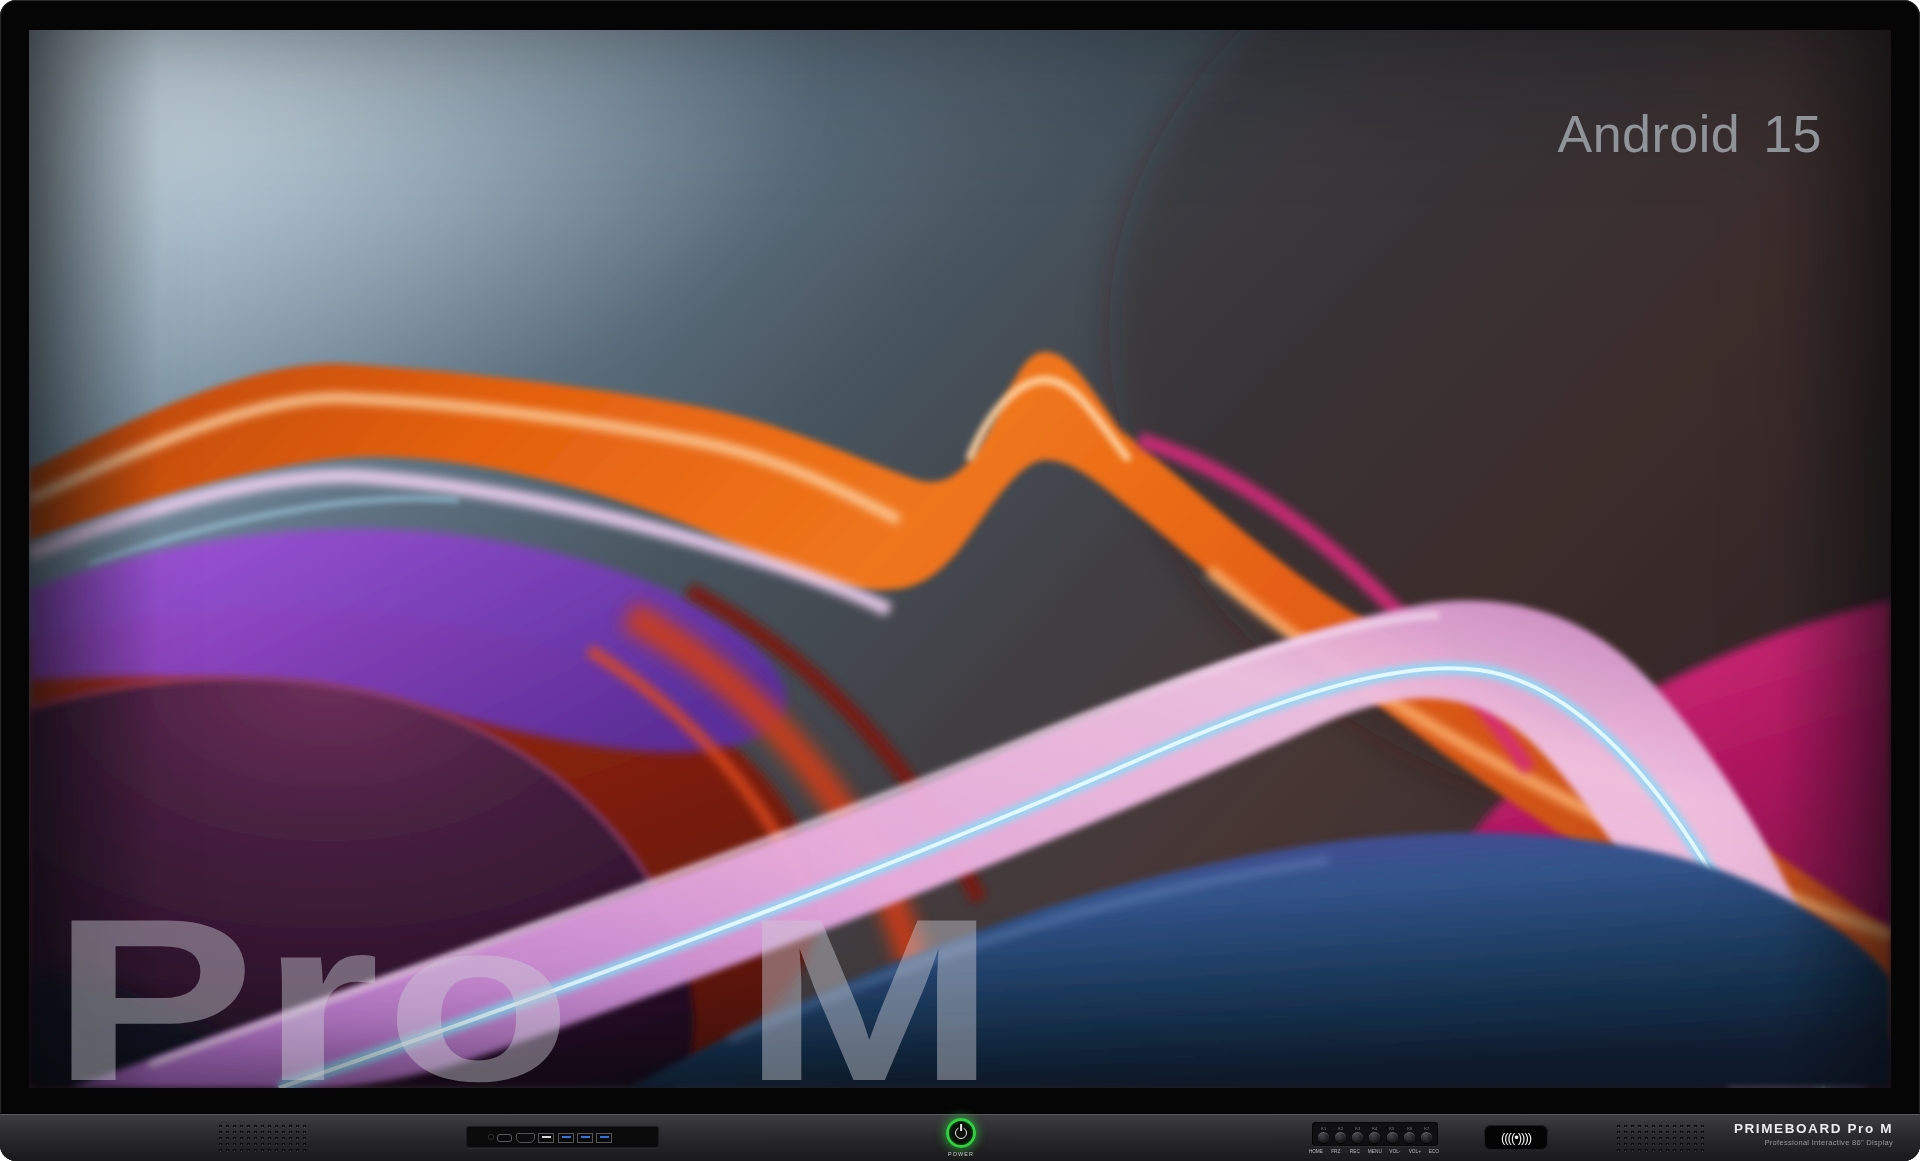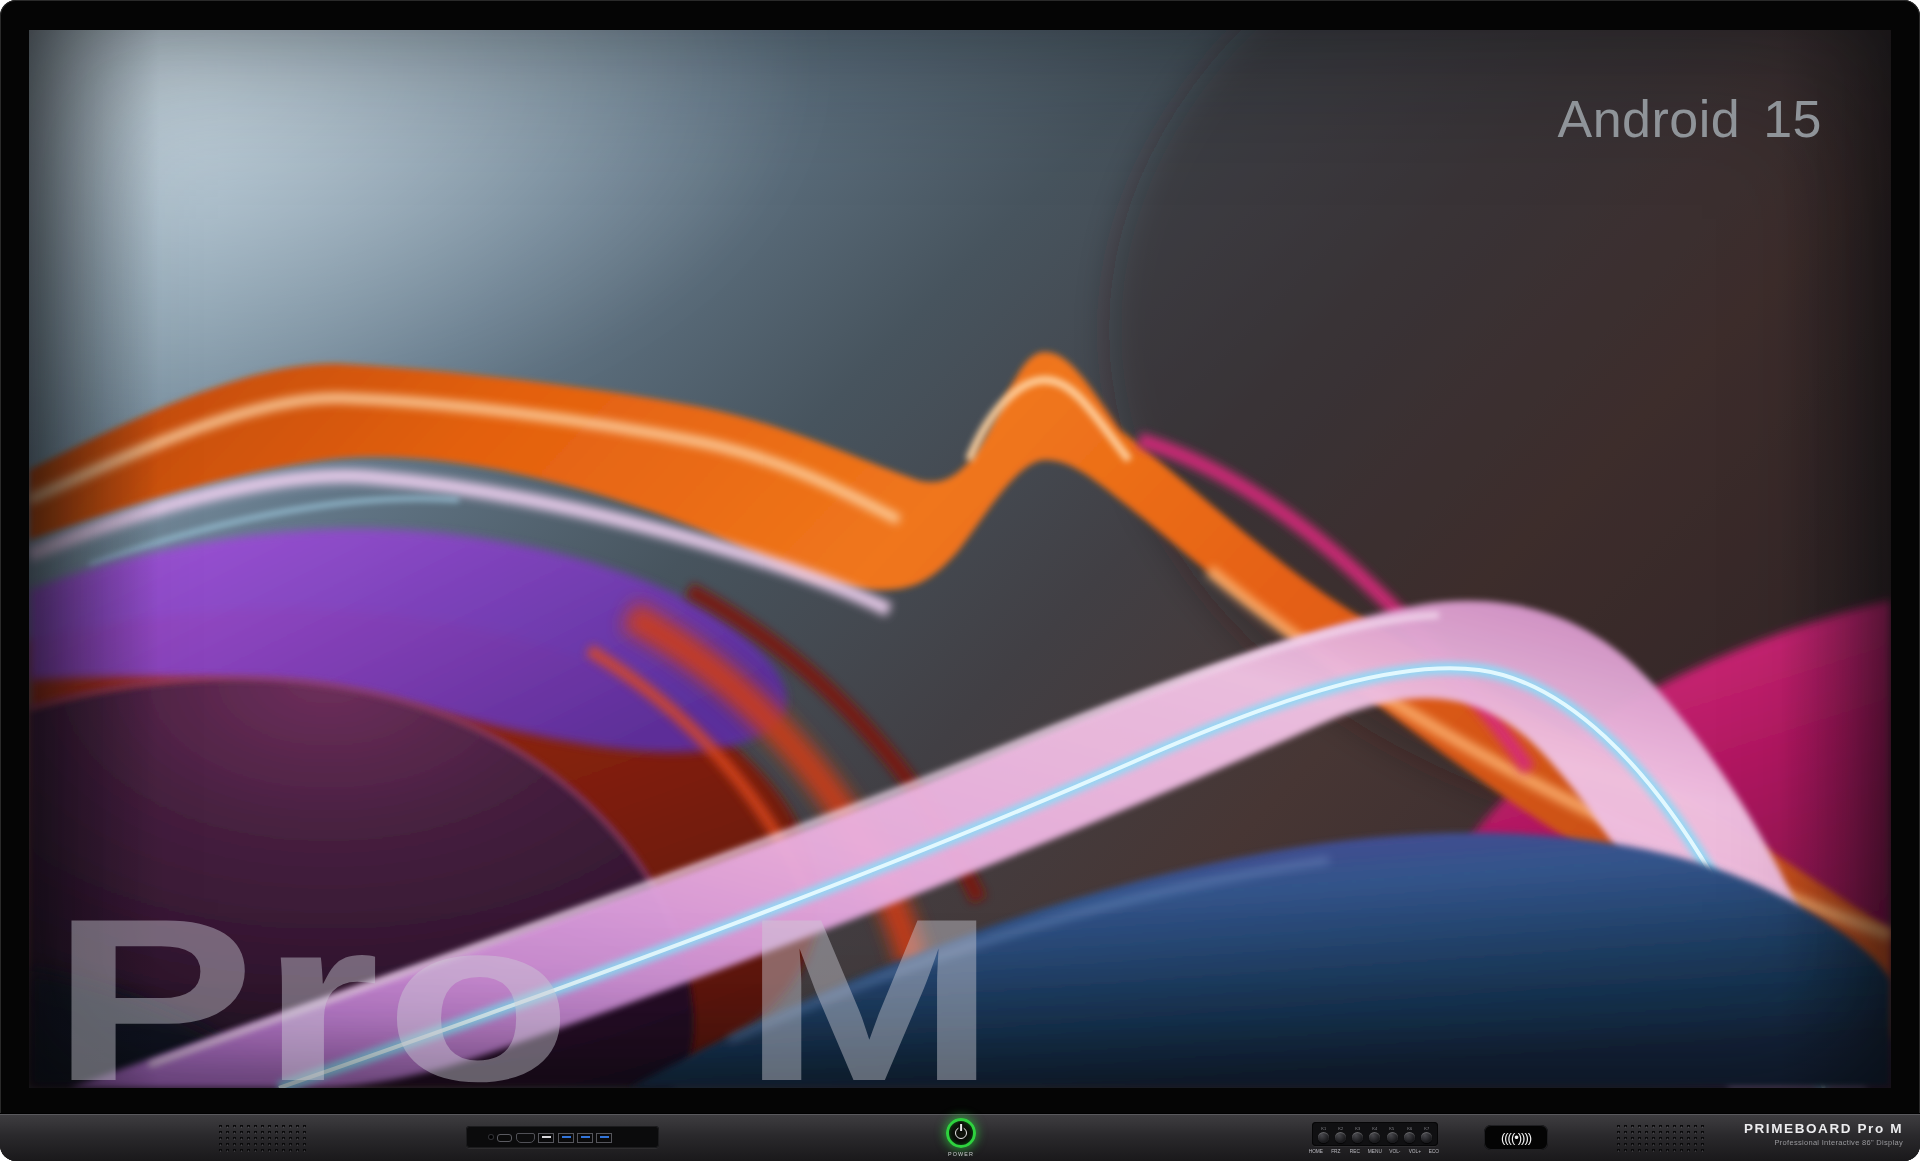--- a/index.html
+++ b/index.html
@@ -6,21 +6,21 @@
     font-family:"Liberation Sans", sans-serif;}
   .device{position:relative;width:1920px;height:1161px;background:#050505;border-radius:16px;
     overflow:hidden;box-shadow:inset 0 0 0 1px #2a2a2a;}
   
   .screen{position:absolute;left:29px;top:30px;width:1862px;height:1058px;background:#3a4249;overflow:hidden;}
   .screen svg{position:absolute;inset:0;width:100%;height:100%;display:block;}
   .screen::before{content:"";position:absolute;inset:0;z-index:2;pointer-events:none;
     background:linear-gradient(90deg,rgba(6,9,13,.45),rgba(6,9,13,0) 7%,rgba(6,9,13,0) 94%,rgba(6,9,13,.35));}
   .screen::after{content:"";position:absolute;inset:0;z-index:2;pointer-events:none;
     box-shadow:inset 0 0 150px 10px rgba(8,10,14,.45), inset 0 -30px 70px rgba(0,0,0,.3);}
-  .android-badge{position:absolute;z-index:3;top:59px;right:69px;font-size:52px;font-weight:500;
+  .android-badge{position:absolute;z-index:3;top:74px;right:69px;font-size:52px;font-weight:500;
     color:#8f9499;letter-spacing:.5px;word-spacing:8px;}
   .watermark{position:absolute;z-index:3;top:854px;left:22px;font-size:232px;font-weight:700;line-height:1;
     color:rgba(206,206,214,.44);letter-spacing:4px;word-spacing:56px;transform:scaleX(1.32);
     transform-origin:left top;white-space:nowrap;}
   
   .chin{position:absolute;left:0;right:0;top:1113px;height:48px;
     background:linear-gradient(180deg,#3f3e41 0%,#2a292c 45%,#19181a 100%);
     border-top:1px solid #000;box-shadow:inset 0 1px 0 rgba(160,160,170,.28);}
   .grille{position:absolute;top:9px;width:92px;height:30px;
     background-image:radial-gradient(circle,rgba(130,130,138,.28) .8px,rgba(0,0,0,0) 1.1px),
@@ -58,21 +58,21 @@
   .keybtn{width:11px;height:11px;border-radius:50%;cursor:pointer;
     background:radial-gradient(circle at 35% 28%,#47474c,#1a1a1d 65%);
     box-shadow:0 1px 1px rgba(0,0,0,.8), inset 0 1px 1px rgba(255,255,255,.25);}
   .keys-labels{position:absolute;left:1306px;top:34px;width:138px;display:flex;justify-content:space-between;}
   .keys-labels span{width:20px;text-align:center;font-size:6px;transform:scale(.8);color:#b9b9bf;white-space:nowrap;}
   
   .nfc{position:absolute;left:1484px;top:11px;width:64px;height:25px;background:#040404;border-radius:7px;
     box-shadow:inset 0 0 0 1px #1f1f22;display:flex;align-items:center;justify-content:center;cursor:pointer;}
   .nfc span{color:#f2f2f2;font-size:13px;letter-spacing:-1px;line-height:1;transform:translateY(-.5px);}
   
-  .brand{position:absolute;right:17px;top:7px;text-align:right;}
+  .brand{position:absolute;right:27px;top:7px;text-align:right;}
   .brand-name{font-size:13.5px;font-weight:700;letter-spacing:1.6px;color:#ececee;}
   .brand-tagline{margin-top:2px;font-size:7.5px;letter-spacing:.3px;color:#98989c;}
 </style>
 </head>
 <body>
 
 <div class="device">
 
   <div class="screen">
     <svg viewBox="0 0 1862 1058" preserveAspectRatio="none">

